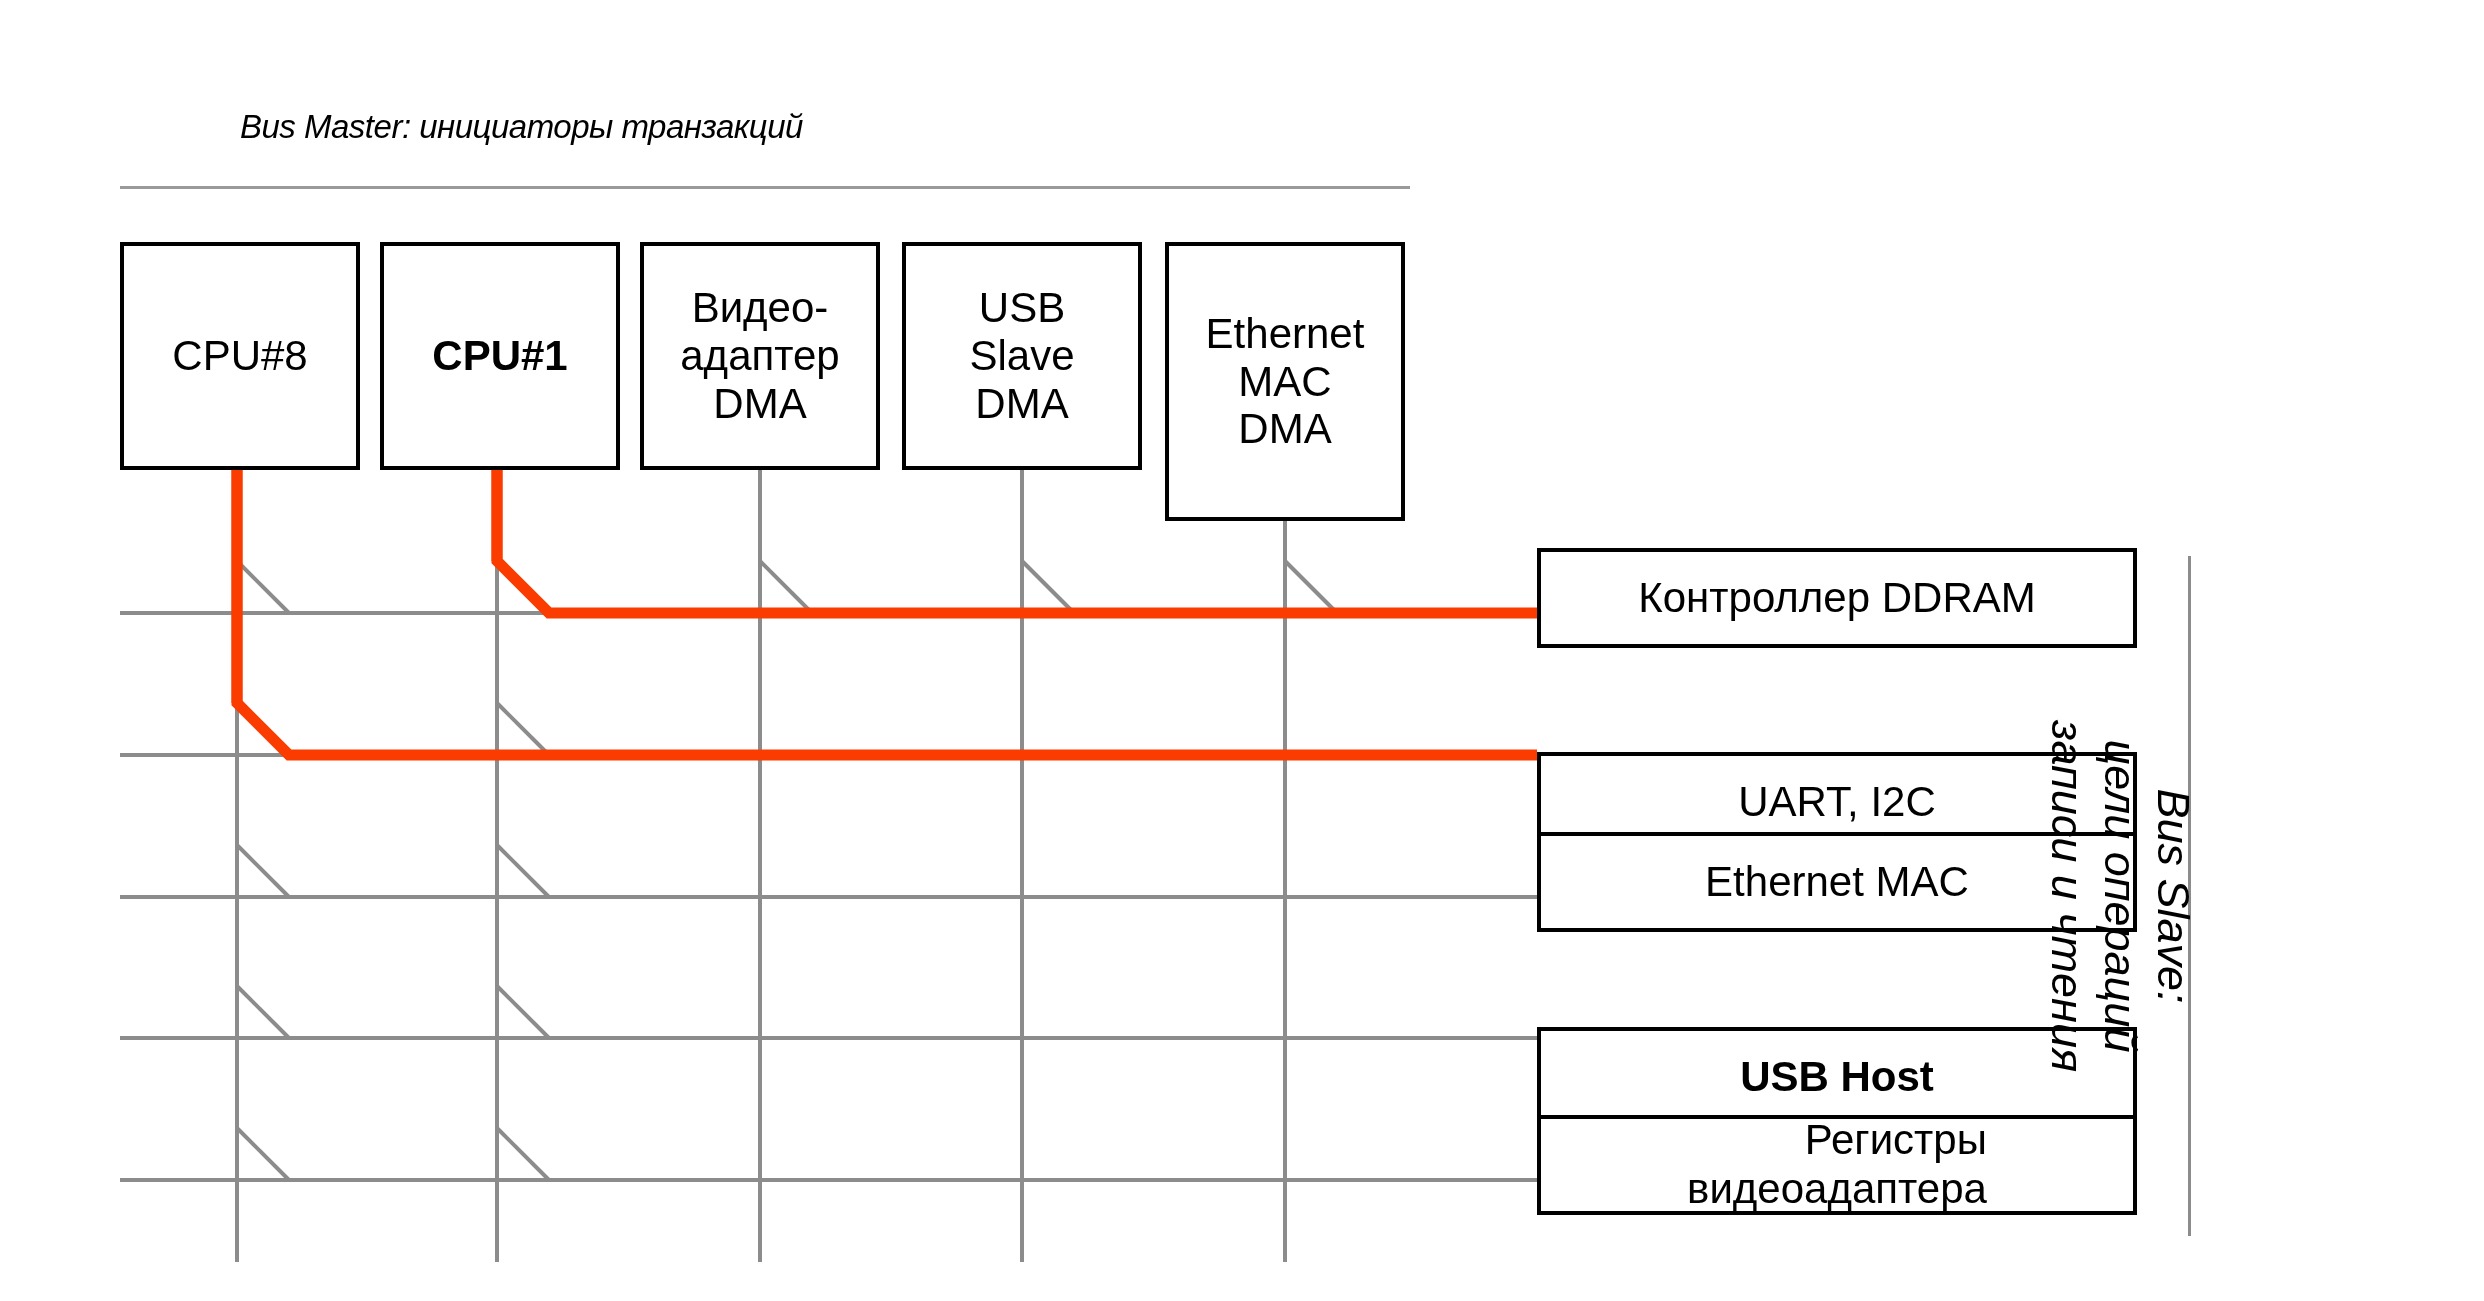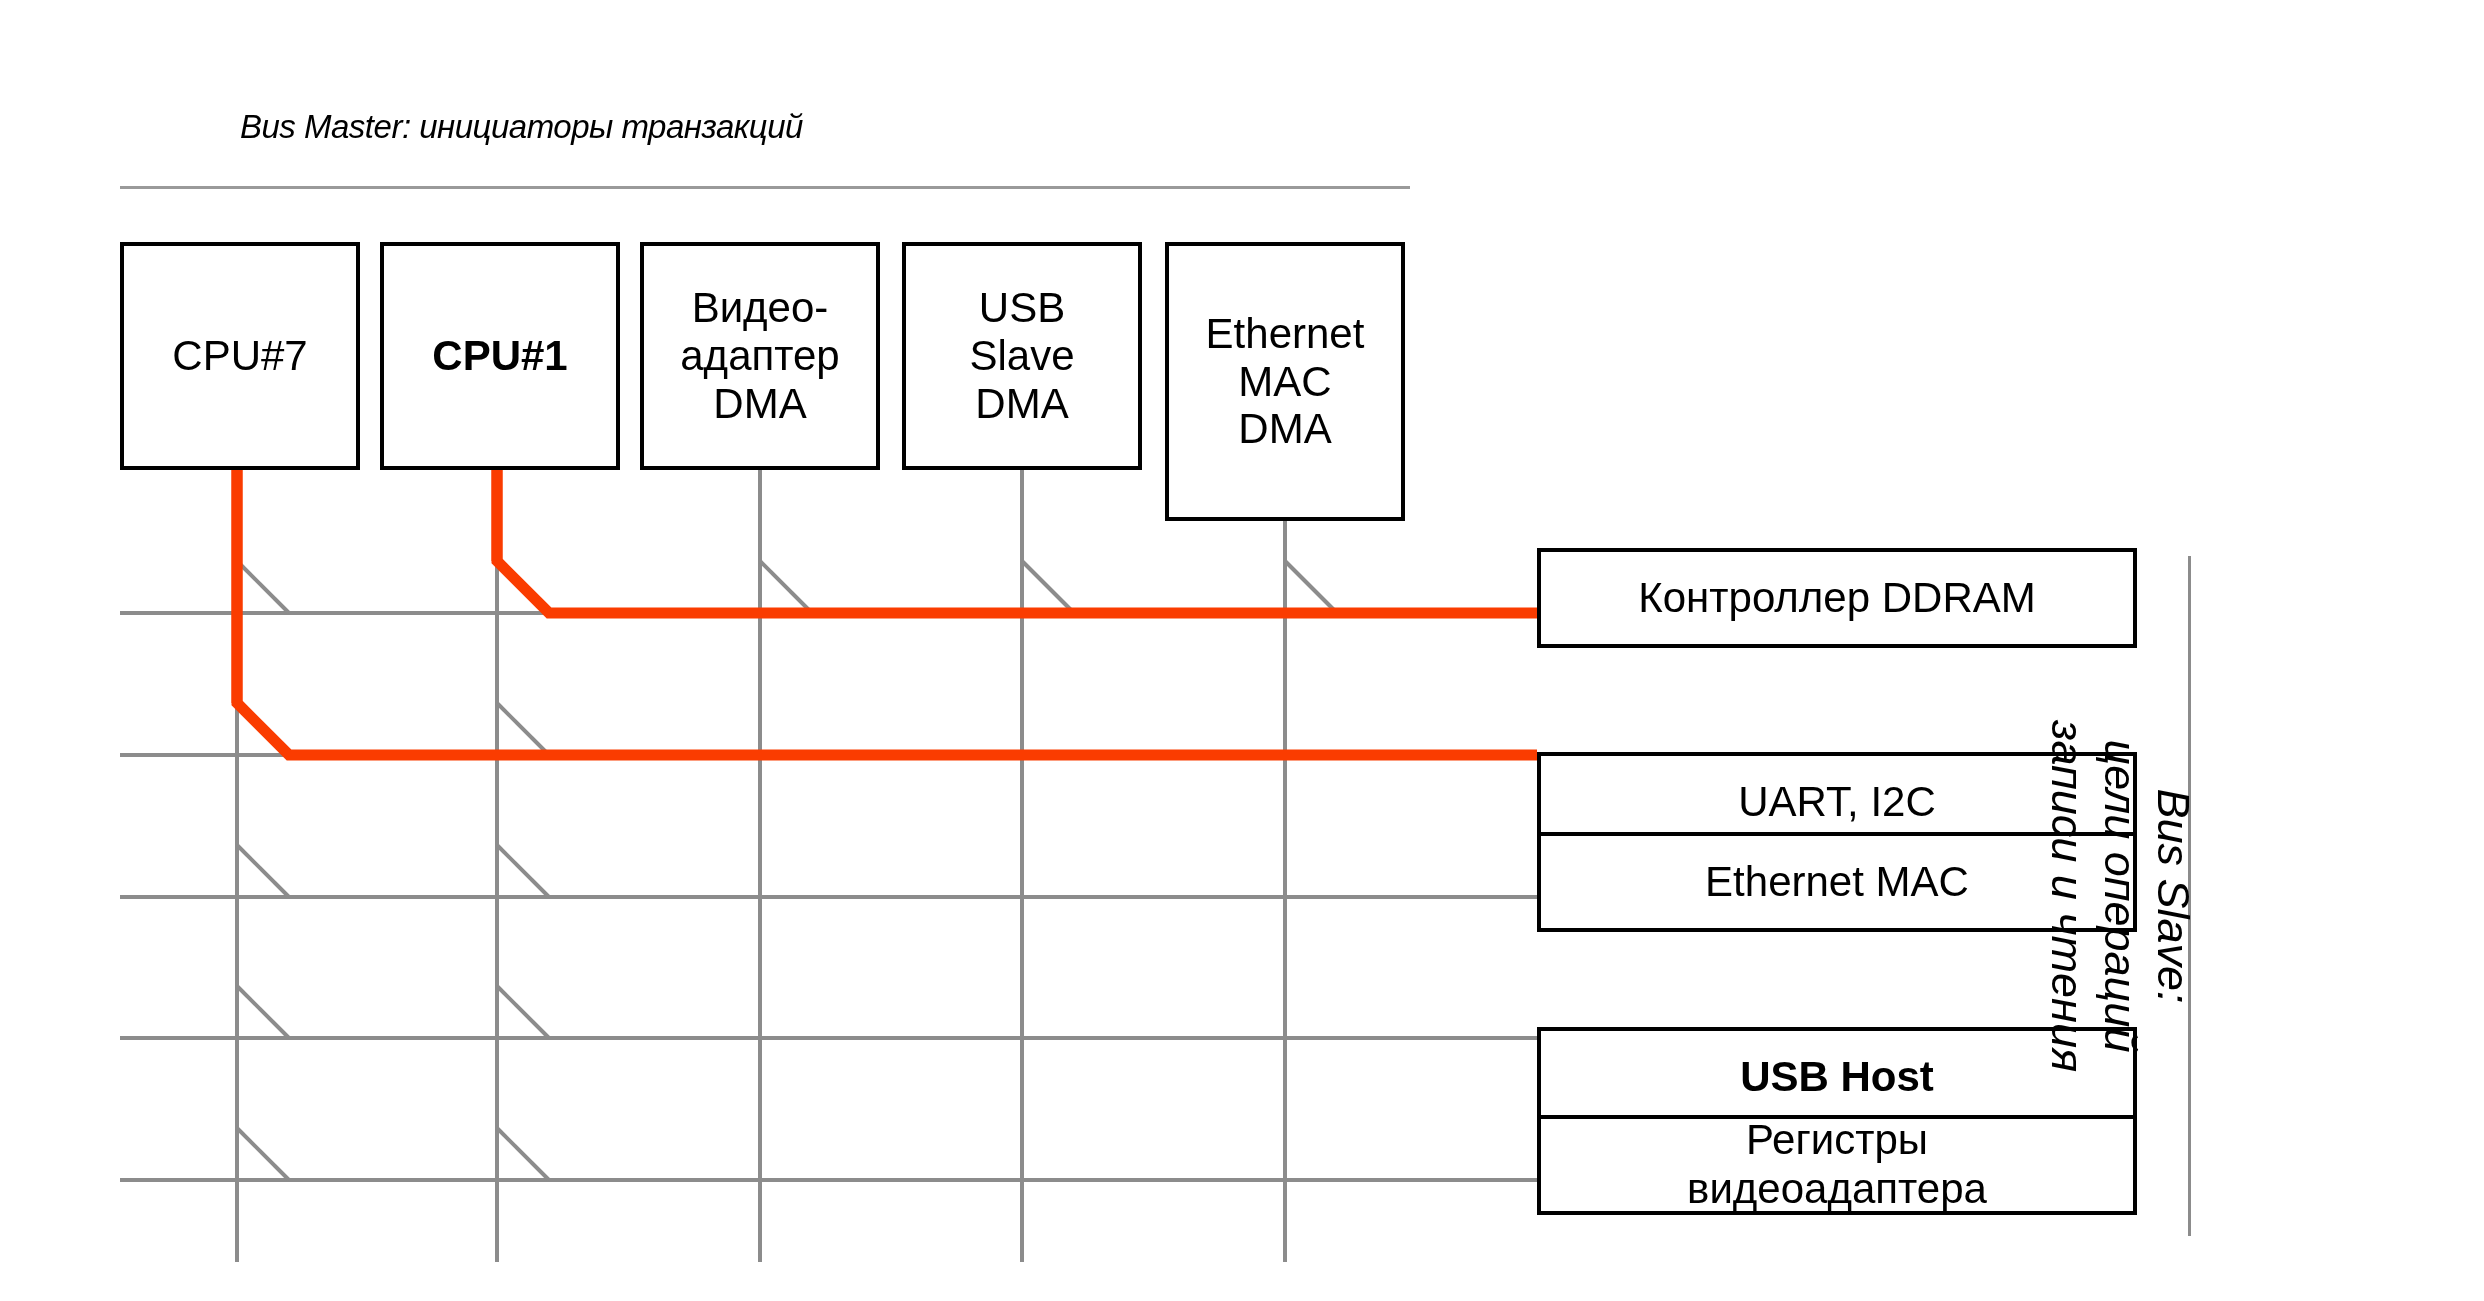--- a/index.html
+++ b/index.html
@@ -60,21 +60,21 @@
 
   
   .slave-box {
     position: absolute;
     box-sizing: border-box;
     border: 4px solid #000000;
     background: #ffffff;
     display: flex;
     align-items: center;
     justify-content: center;
-    text-align: center;
+    text-align: right;
     line-height: 1.16;
     font-size: 42px;
     color: #000000;
     left: 1537px;
     width: 600px;
     height: 100px;
   }
   .slave-label { display: block; white-space: pre-line; }
 
   
@@ -143,21 +143,21 @@
       <line x1="237" y1="1128" x2="289" y2="1180" stroke="#8C8C8C" stroke-width="4" stroke-linecap="butt"></line>
       <line x1="497" y1="1128" x2="549" y2="1180" stroke="#8C8C8C" stroke-width="4" stroke-linecap="butt"></line>
       <polyline points="497,470 497,561 549,613 1537,613" fill="none" stroke="#FA3C00" stroke-width="11" stroke-linejoin="miter" stroke-linecap="butt"></polyline>
       <polyline points="237,470 237,703 289,755 1537,755" fill="none" stroke="#FA3C00" stroke-width="11" stroke-linejoin="miter" stroke-linecap="butt"></polyline>
       <line x1="237" y1="470" x2="237" y2="703" stroke="#FA3C00" stroke-width="11" stroke-linecap="butt"></line>
       <line x1="497" y1="470" x2="497" y2="561" stroke="#FA3C00" stroke-width="11" stroke-linecap="butt"></line>
     </svg>
 
   <div id="masters-layer">
       <div class="master-box" style="left: 120px; top: 242px; width: 240px; height: 228px;">
-        <span class="master-label">CPU#7</span>
+        <span class="master-label">CPU#8</span>
       </div>
       <div class="master-box" style="left: 380px; top: 242px; width: 240px; height: 228px; font-weight: bold;">
         <span class="master-label">CPU#1</span>
       </div>
       <div class="master-box" style="left: 640px; top: 242px; width: 240px; height: 228px;">
         <span class="master-label">Видео-
 адаптер
 DMA</span>
       </div>
       <div class="master-box" style="left: 902px; top: 242px; width: 240px; height: 228px;">

